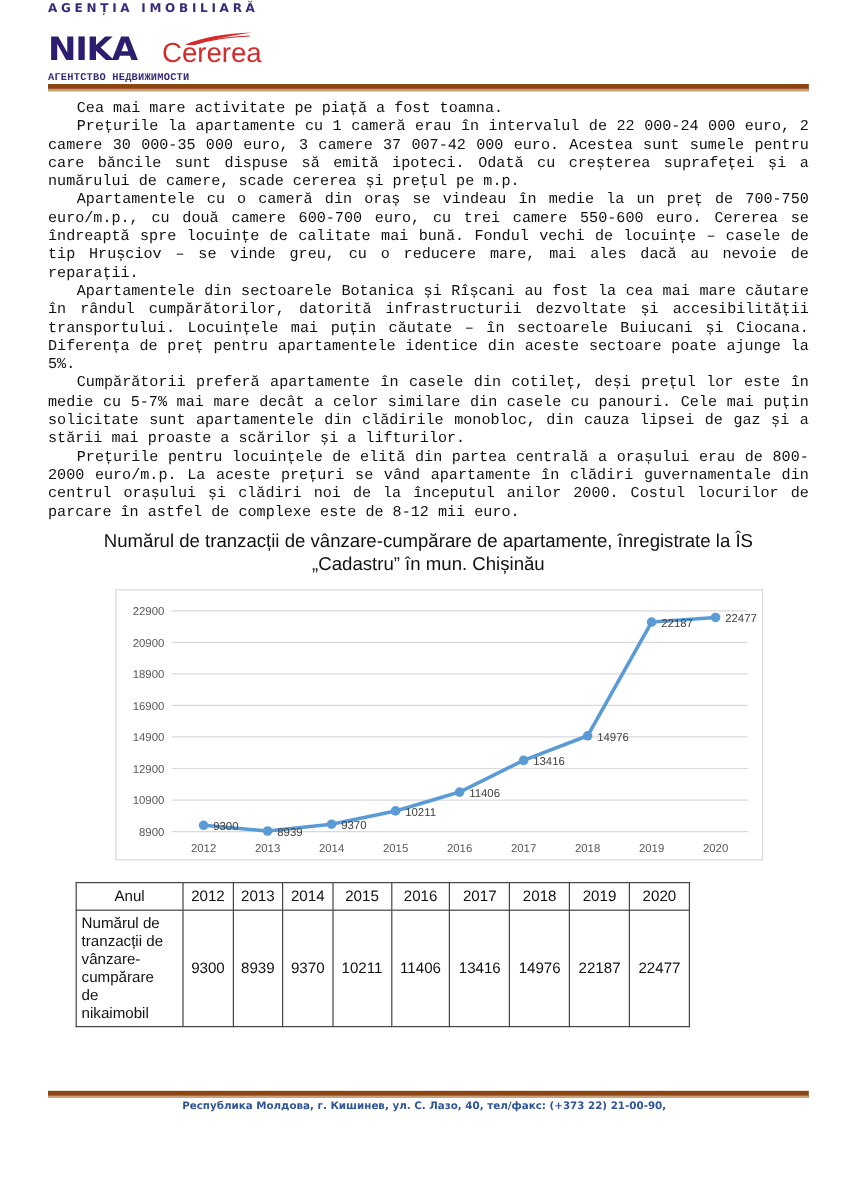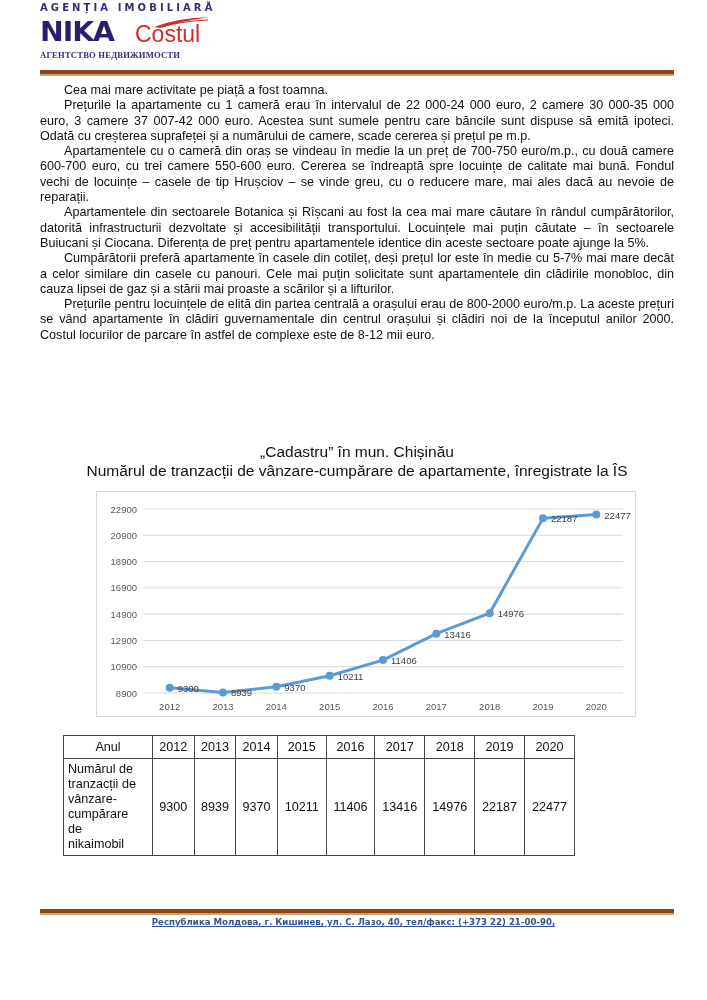--- a/index.html
+++ b/index.html
@@ -1,68 +1,68 @@
 <!DOCTYPE html>
 <html><head>
 <meta charset="utf-8">
 <style>
   html, body { margin:0; padding:0; background:#fff; }
   body { width:707px; height:1000px; position:relative; overflow:hidden; font-family:"Liberation Sans", sans-serif; color:#111; }
   .logo { position:absolute; left:40px; top:2px; width:200px; }
   .logo .top { font-family:"DejaVu Sans", sans-serif; font-weight:bold; font-size:10px; letter-spacing:3.1px; color:#3a2a7a; }
-  .logo .mid { margin-top:6px; height:30px; position:relative; }
+  .logo .mid { margin-top:16px; height:30px; position:relative; }
   .logo .nika { font-family:"DejaVu Sans", sans-serif; font-weight:bold; font-size:27px; color:#2c1d6e; letter-spacing:-1px; position:absolute; left:0; top:-3px; transform:scaleX(1.05); transform-origin:left; }
   .logo .imobil { font-family:"Liberation Sans", sans-serif; font-size:23px; color:#d42a2a; position:absolute; left:95px; top:2px; }
   .logo .swoosh { position:absolute; left:112px; top:-3px; width:60px; height:12px; }
-  .logo .bottom { font-family:Liberation Serif, serif; font-weight:bold; font-size:8.6px; color:#3a2a7a; letter-spacing:0.2px; margin-top:1px; }
+  .logo .bottom { font-family:Liberation Mono, monospace; font-weight:bold; font-size:8.6px; color:#3a2a7a; letter-spacing:0.2px; margin-top:1px; }
   .rule { position:absolute; left:40px; width:634px; height:4px; background:#8b4513; border-bottom:2px solid #c8a27a; }
   .rule.top-rule { top:70px; }
   .rule.bot-rule { top:909px; }
   .body-text { position:absolute; left:40px; top:83px; width:634px; font-size:12.6px; line-height:15.3px; text-align:justify; }
-  .body-text p { margin:0; text-indent:24px; }
+  .body-text p { margin:0; text-indent:24px;font-family:Liberation Mono, monospace; }
   .chart-title { position:absolute; left:40px; top:442px; width:634px; text-align:center; font-size:15.5px; line-height:19px; }
   .chart-frame { position:absolute; left:96px; top:491px; width:538px; height:224px; border:1px solid #d9d9d9; background:#fff; }
   svg text { font-family:"Liberation Sans", sans-serif; }
   table.data { position:absolute; left:63px; top:735px; width:512px; border-collapse:collapse; font-size:12.6px; }
   table.data td { border:1px solid #444; text-align:center; padding:2px 3px; }
   table.data td.rowhead { text-align:left; width:80px; line-height:15px; padding:3px 4px;margin-left:44px; }
   table.data tr.head td { height:18px; }
-  .footer { position:absolute; left:0; top:915px; width:707px; text-align:center; font-family:"DejaVu Sans", sans-serif; font-weight:bold; font-size:8.6px; line-height:15px; color:#2f5597;text-decoration:underline; }
+  .footer { position:absolute; left:0; top:915px; width:707px; text-align:center; font-family:"DejaVu Sans", sans-serif; font-weight:bold; font-size:8.6px; line-height:15px; color:#2f5597; }
   .footer .l2 { padding-left:20px; }
   .footer a { color:#2f5597; text-decoration:underline; }
 </style>
 </head>
 <body>
 
 <div class="logo">
   <div class="top">AGENȚIA IMOBILIARĂ</div>
   <div class="mid">
     <span class="nika">NIKA</span>
     <svg class="swoosh" viewBox="0 0 60 12">
       <path d="M2 11 Q25 2 58 1 Q30 5 8 12 Z" fill="#d42a2a"></path>
       <path d="M10 11 Q30 5 56 4" stroke="#d42a2a" stroke-width="1" fill="none"></path>
     </svg>
-    <span class="imobil">Costul</span>
+    <span class="imobil">Cererea</span>
   </div>
   <div class="bottom">АГЕНТСТВО НЕДВИЖИМОСТИ</div>
 </div>
 <div class="rule top-rule"></div>
 
 <div class="body-text">
   <p>Cea mai mare activitate pe piață a fost toamna.</p>
   <p>Prețurile la apartamente cu 1 cameră erau în intervalul de 22 000-24 000 euro, 2 camere 30 000-35 000 euro, 3 camere 37 007-42 000 euro. Acestea sunt sumele pentru care băncile sunt dispuse să emită ipoteci. Odată cu creșterea suprafeței și a numărului de camere, scade cererea și prețul pe m.p.</p>
   <p>Apartamentele cu o cameră din oraș se vindeau în medie la un preț de 700-750 euro/m.p., cu două camere 600-700 euro, cu trei camere 550-600 euro. Cererea se îndreaptă spre locuințe de calitate mai bună. Fondul vechi de locuințe – casele de tip Hrușciov – se vinde greu, cu o reducere mare, mai ales dacă au nevoie de reparații.</p>
   <p>Apartamentele din sectoarele Botanica și Rîșcani au fost la cea mai mare căutare în rândul cumpărătorilor, datorită infrastructurii dezvoltate și accesibilității transportului. Locuințele mai puțin căutate – în sectoarele Buiucani și Ciocana. Diferența de preț pentru apartamentele identice din aceste sectoare poate ajunge la 5%.</p>
   <p>Cumpărătorii preferă apartamente în casele din cotileț, deși prețul lor este în medie cu 5-7% mai mare decât a celor similare din casele cu panouri. Cele mai puțin solicitate sunt apartamentele din clădirile monobloc, din cauza lipsei de gaz și a stării mai proaste a scărilor și a lifturilor.</p>
   <p>Prețurile pentru locuințele de elită din partea centrală a orașului erau de 800-2000 euro/m.p. La aceste prețuri se vând apartamente în clădiri guvernamentale din centrul orașului și clădiri noi de la începutul anilor 2000. Costul locurilor de parcare în astfel de complexe este de 8-12 mii euro.</p>
 </div>
 
 <div class="chart-title">
+  <div>Numărul de tranzacții de vânzare-cumpărare de apartamente, înregistrate la ÎS</div>
   <div>„Cadastru” în mun. Chișinău</div>
-  <div>Numărul de tranzacții de vânzare-cumpărare de apartamente, înregistrate la ÎS</div>
 </div>
 
 <div class="chart-frame">
   <svg id="chart-svg" width="538" height="224">
     <g id="grid-layer">
         <line x1="46" x2="526" y1="201" y2="201" stroke="#d9d9d9" stroke-width="1"></line>
         <line x1="46" x2="526" y1="174.71428571428572" y2="174.71428571428572" stroke="#d9d9d9" stroke-width="1"></line>
         <line x1="46" x2="526" y1="148.42857142857144" y2="148.42857142857144" stroke="#d9d9d9" stroke-width="1"></line>
         <line x1="46" x2="526" y1="122.14285714285715" y2="122.14285714285715" stroke="#d9d9d9" stroke-width="1"></line>
         <line x1="46" x2="526" y1="95.85714285714286" y2="95.85714285714286" stroke="#d9d9d9" stroke-width="1"></line>

